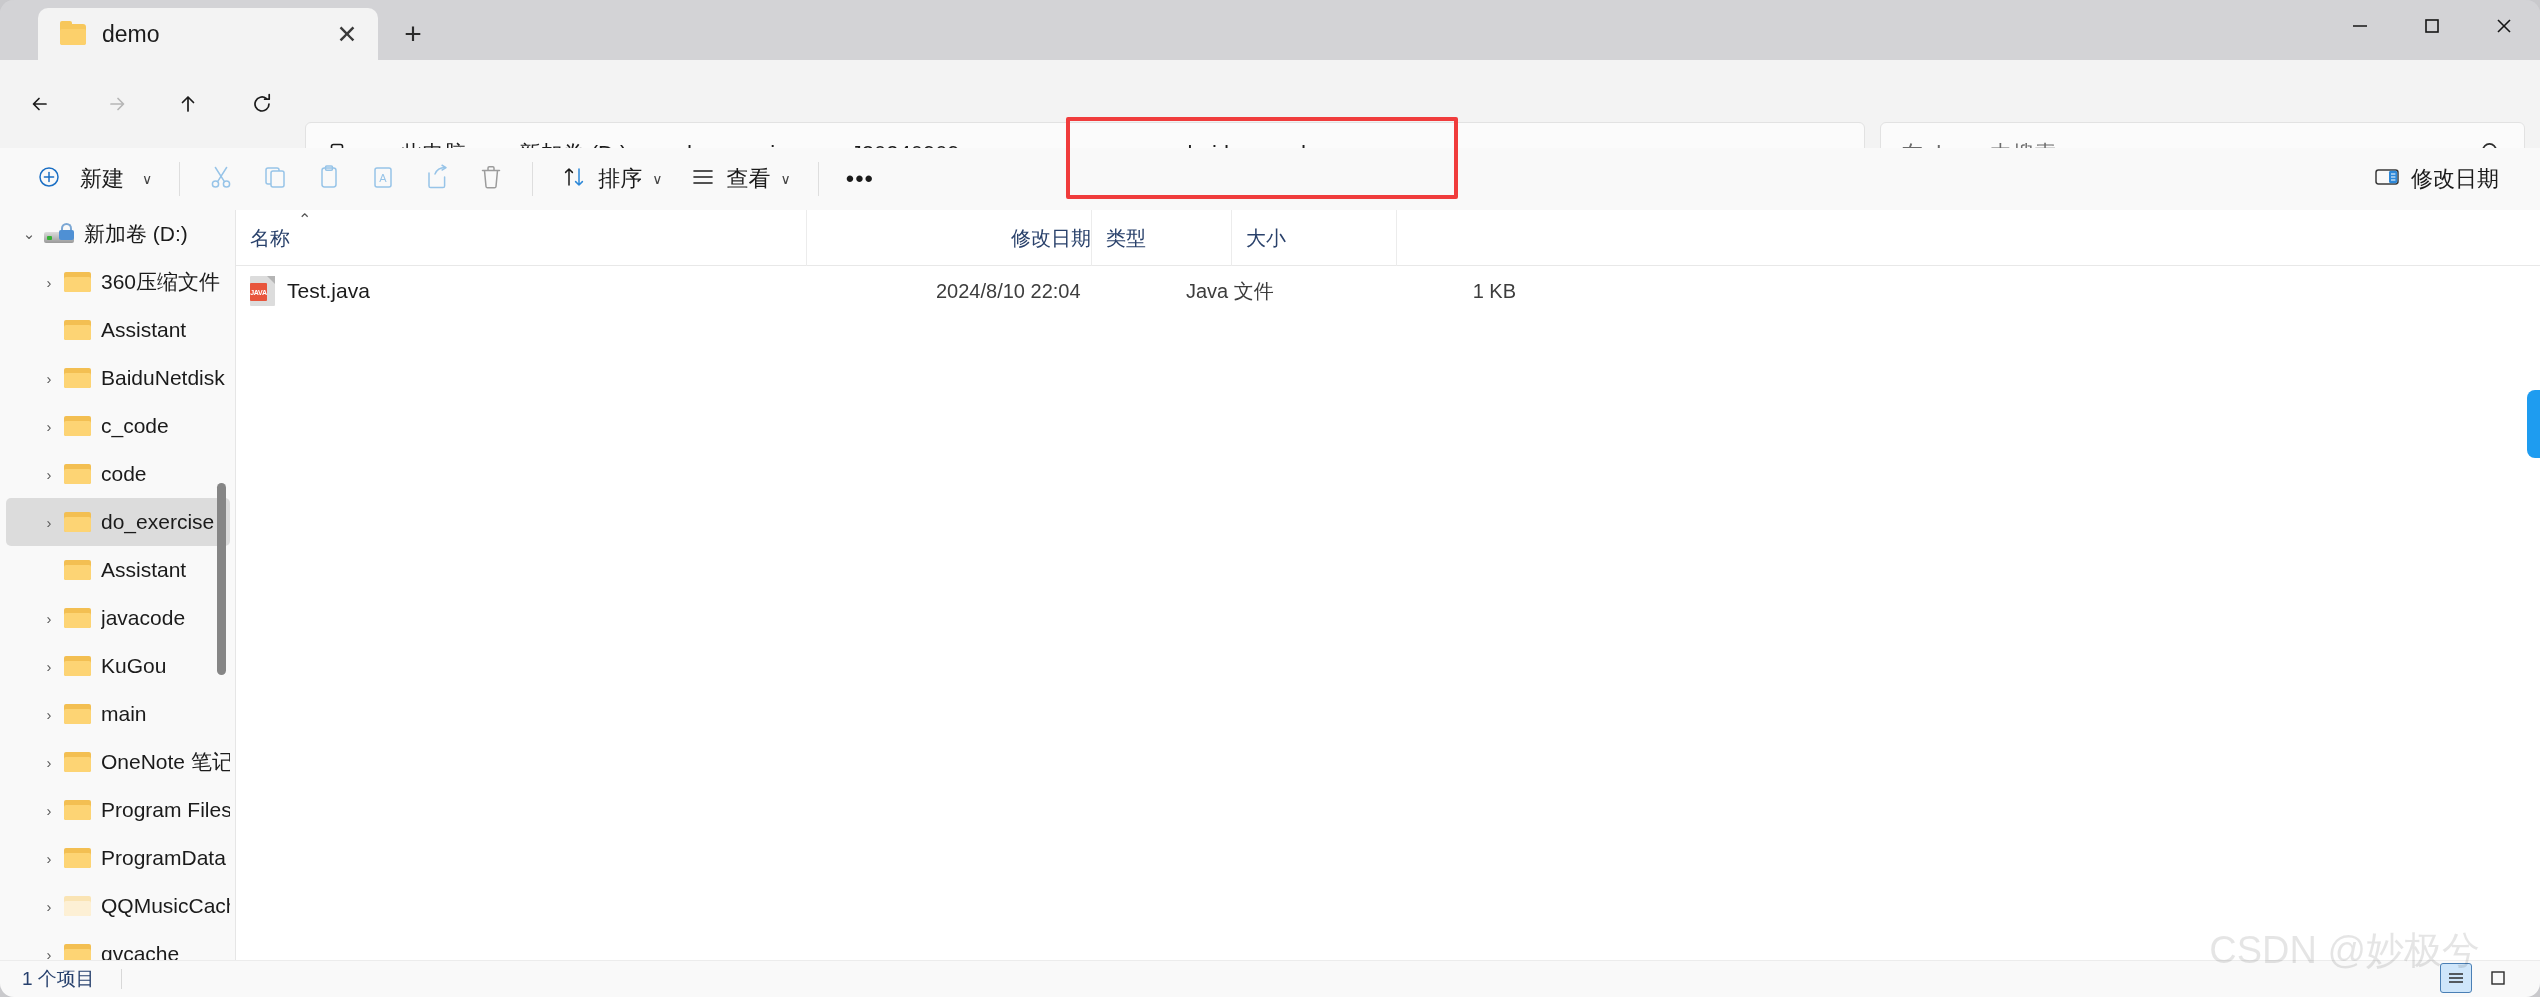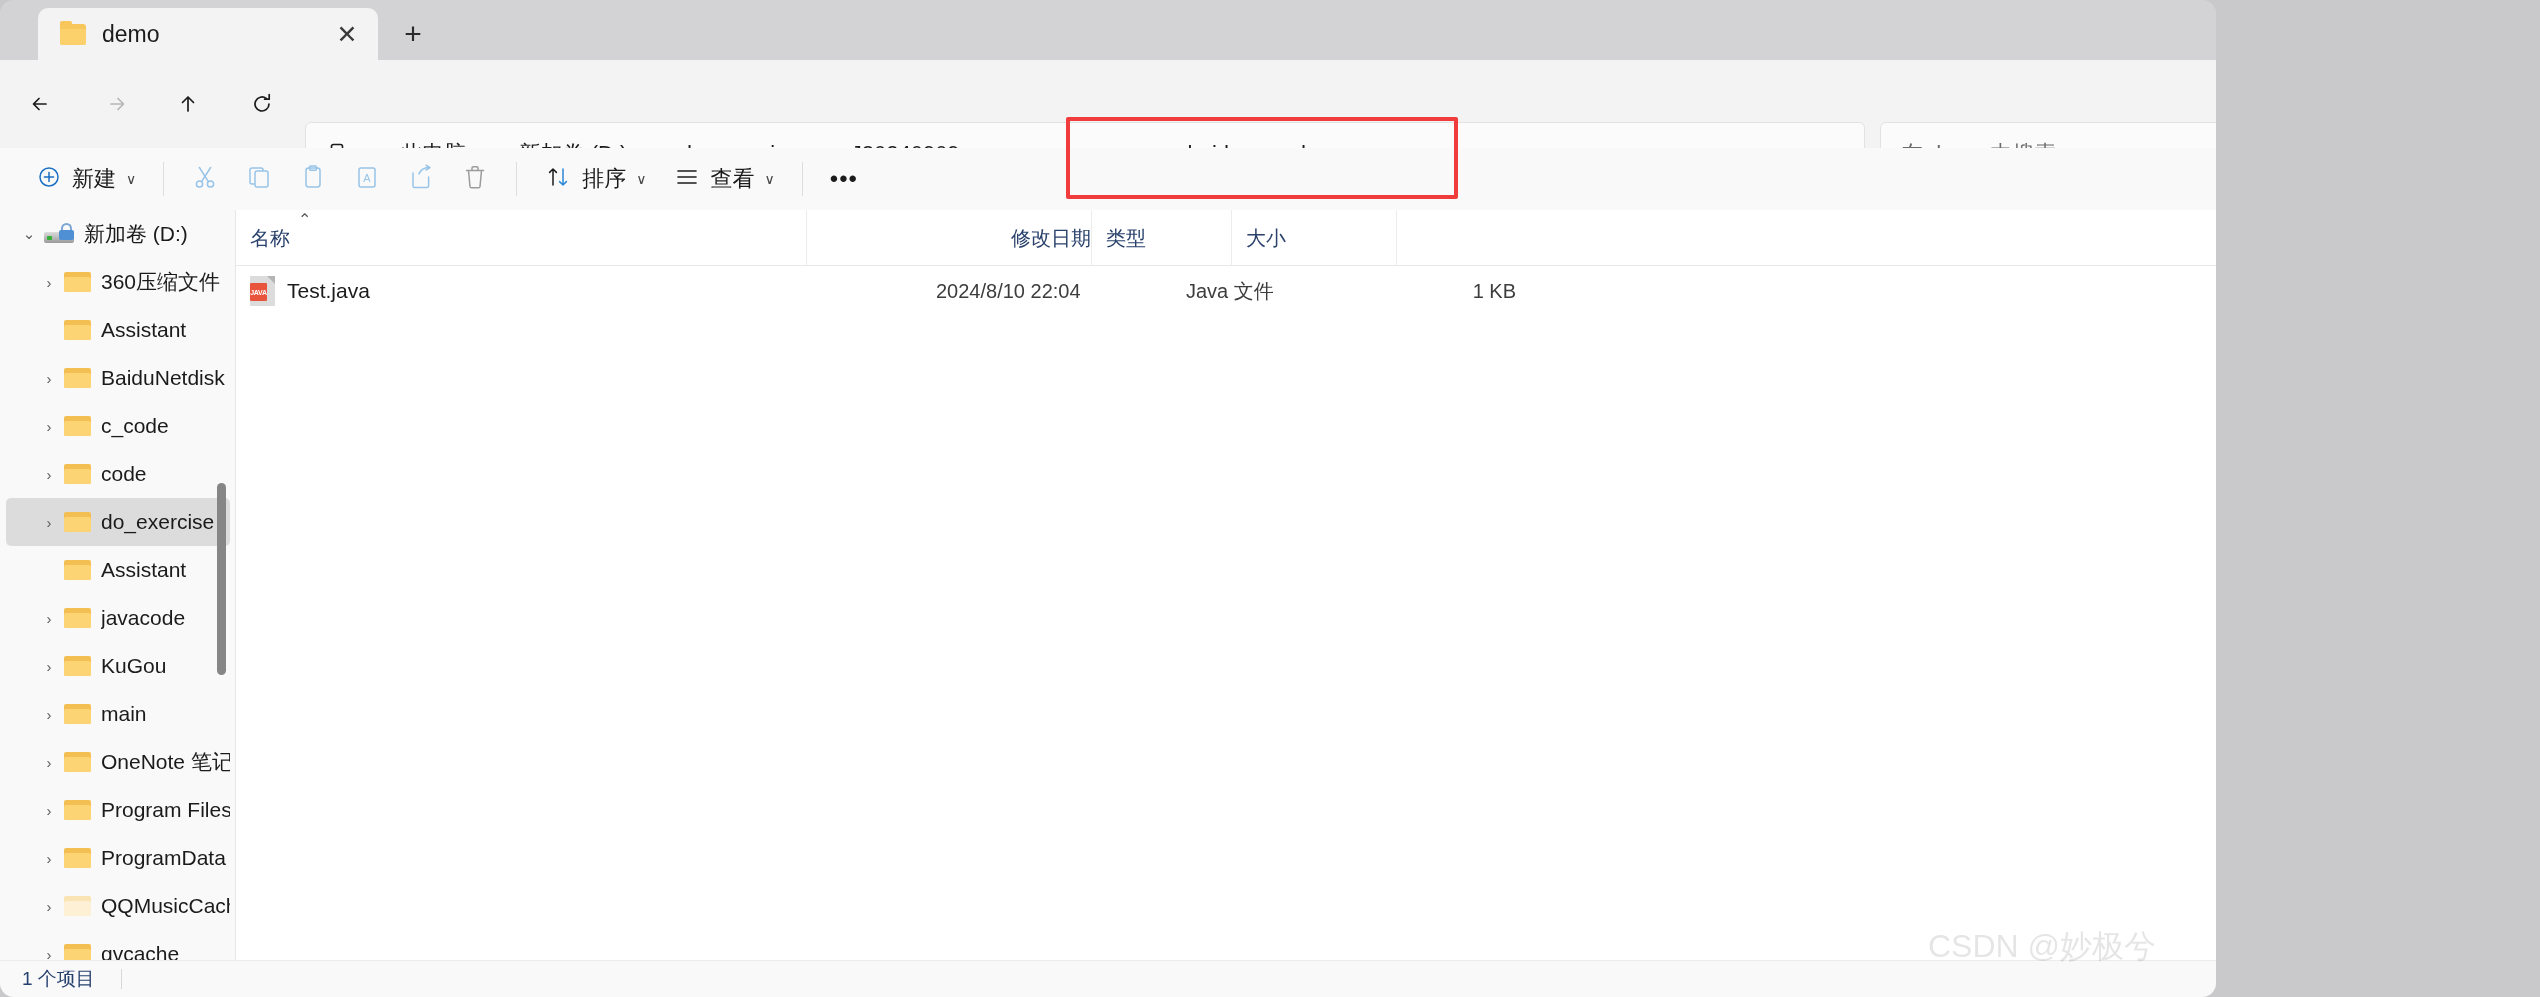--- a/index.html
+++ b/index.html
@@ -7,21 +7,21 @@
     width: 2540px; height: 997px;
     overflow: hidden;
     background: #c9c9cc;
     font-family: "Liberation Sans", "DejaVu Sans", sans-serif;
   }
 
   
   #window {
     position: absolute;
     left: 0; top: 0;
-    width: 2216px; height: 997px;
+    width: 2540px; height: 997px;
     background: #d3d3d6;
     border-radius: 14px;
     overflow: hidden;
   }
 
   
   #titlebar {
     position: absolute; left: 0; top: 0;
     width: 2540px; height: 60px;
     background: #d3d3d6;
@@ -168,21 +168,21 @@
     margin: 0 3px;
     color: #1b1b1b;
   }
   .tb-label { font-size: 22px; margin-left: 10px; }
   .tb-chev { font-size: 14px; margin-left: 10px; color: #444; }
   .tb-sep {
     width: 1px; height: 34px;
     background: #dedede;
     margin: 0 14px;
   }
-  #tb-new { margin-left: 26px; }
+  #tb-new { margin-left: 26px; gap: 8px; }
   #tb-details {
     position: absolute; right: 28px; top: 7px;
   }
 
   
   #body {
     position: absolute; left: 0; top: 210px;
     width: 2540px; height: 750px;
     background: #fff;
   }
@@ -367,21 +367,21 @@
   .vt {
     width: 32px; height: 30px;
     display: flex; align-items: center; justify-content: center;
     border-radius: 3px;
   }
   .vt.active { background: #cfe6fa; border: 1px solid #4a7fb5; }
 
   
   #watermark {
     position: absolute; right: 60px; top: 925px;
-    font-size: 32px;
+    font-size: 38px;
     color: rgba(0,0,0,0.10);
     white-space: nowrap;
     pointer-events: none;
     z-index: 5;
   }
 </style>
 </head>
 <body>
 
 <div id="window">

